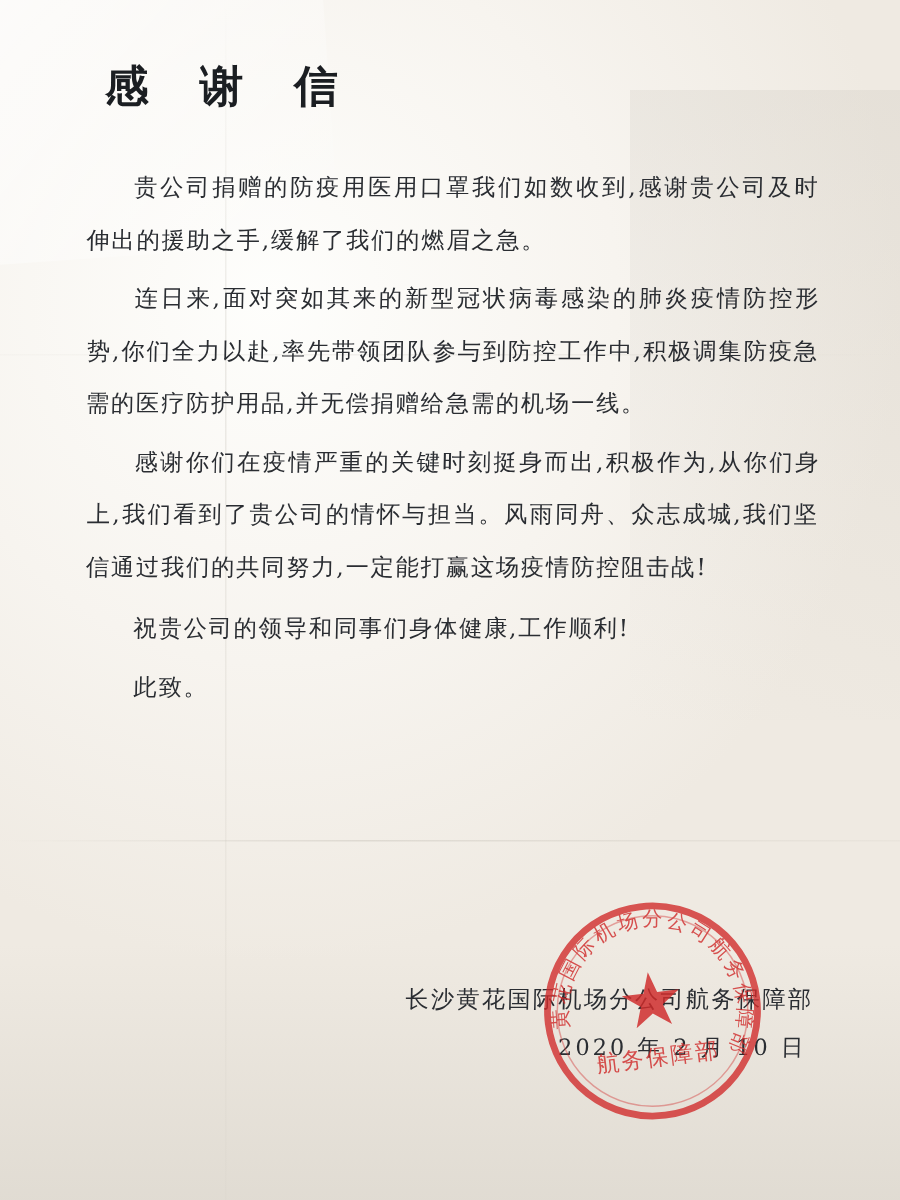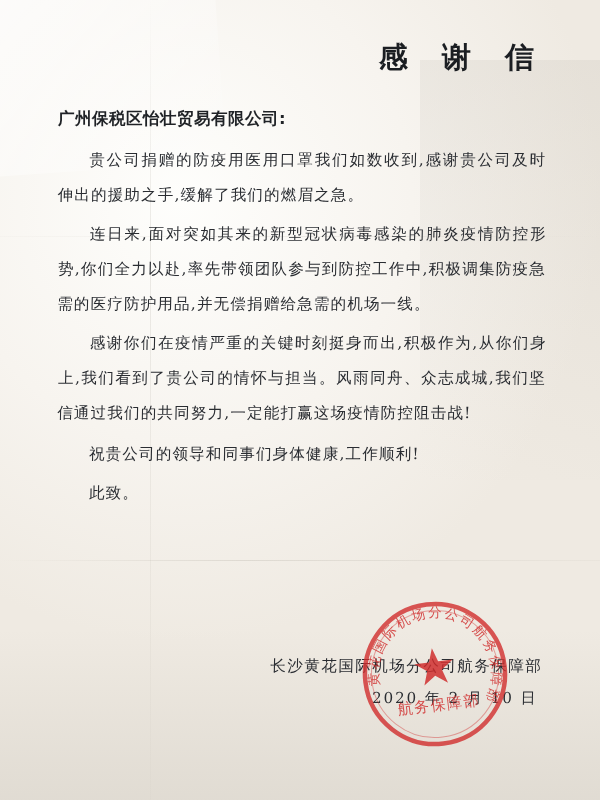--- a/index.html
+++ b/index.html
@@ -58,21 +58,21 @@
   
   .letter {
     position: absolute;
     inset: 0;
     padding: 28px 54px 0 58px;
     box-sizing: border-box;
     color: #23262b;
   }
 
   .doc-title {
-    text-align: right;
+    text-align: left;
     font-family: "DejaVu Sans", sans-serif;
     font-weight: 700;
     font-size: 29px;
     letter-spacing: 12px;
     color: #1b1e22;
     margin: 10px 0 30px 0;
     text-indent: 12px;
   }
 
   .salutation {
@@ -149,21 +149,20 @@
   <div class="paper-shade shade-right"></div>
   <div class="paper-shade shade-bottom"></div>
   <div class="paper-shade crease-1"></div>
   <div class="paper-shade crease-2"></div>
   <div class="paper-shade crease-3"></div>
 
   <div class="letter">
 
     <h1 class="doc-title">感 谢 信</h1>
 
-    <p class="salutation">广州保税区怡壮贸易有限公司:</p>
 
     <p class="para">贵公司捐赠的防疫用医用口罩我们如数收到,感谢贵公司及时伸出的援助之手,缓解了我们的燃眉之急。</p>
     <p class="para">连日来,面对突如其来的新型冠状病毒感染的肺炎疫情防控形势,你们全力以赴,率先带领团队参与到防控工作中,积极调集防疫急需的医疗防护用品,并无偿捐赠给急需的机场一线。</p>
     <p class="para">感谢你们在疫情严重的关键时刻挺身而出,积极作为,从你们身上,我们看到了贵公司的情怀与担当。风雨同舟、众志成城,我们坚信通过我们的共同努力,一定能打赢这场疫情防控阻击战!</p>
     <p class="para p-closing">祝贵公司的领导和同事们身体健康,工作顺利!</p>
     <p class="para p-signoff">此致。</p>
 
   </div>
 
   <div class="signature-block">

